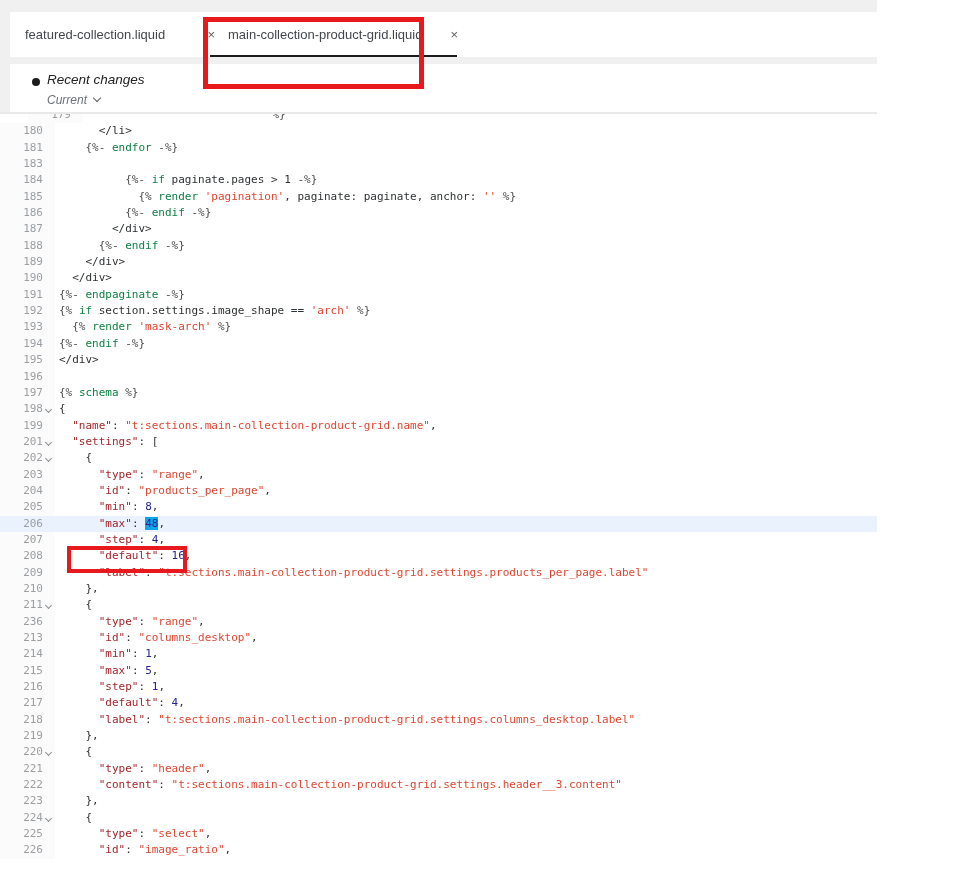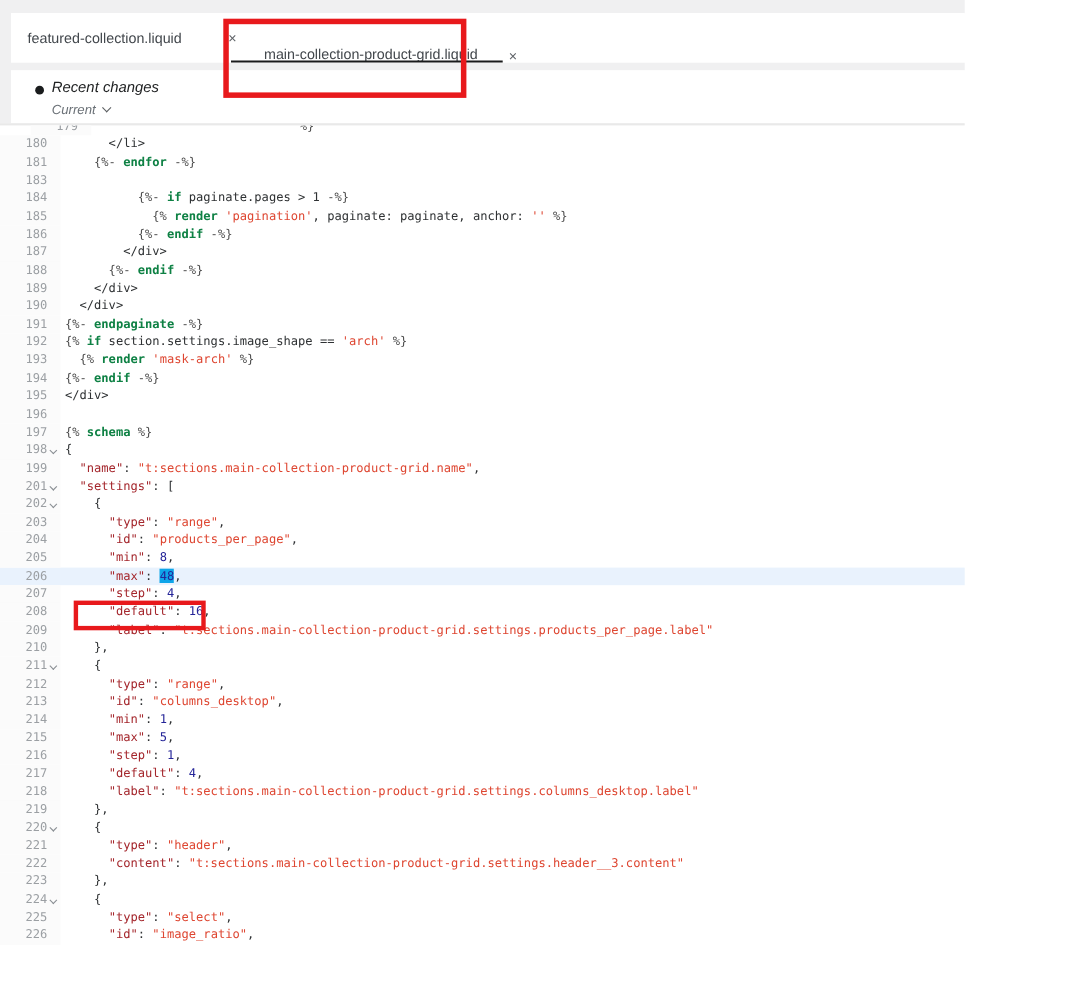--- a/index.html
+++ b/index.html
@@ -13,21 +13,21 @@
   .gray-band{position:absolute;left:0;top:57px;width:975px;height:7px;background:#f0f0f1;}
   .panel{position:absolute;left:10px;top:64px;width:965px;height:48px;background:#ffffff;font-style:italic;}
   .editor-border{position:absolute;left:0;top:112px;width:975px;height:2px;background:#e9e9e9;}
 
   
   .tab{position:absolute;top:0;height:45px;display:flex;align-items:center;
        justify-content:space-between;font-size:13px;color:#42474c;cursor:default;}
   .tab-label{white-space:nowrap;}
   .tab-close{font-size:13px;color:#5f6368;padding:0 2px;line-height:1;}
   #tab1{left:0;width:192px;padding:0 8px 0 15px;}
-  #tab2{left:216px;width:232px;padding:0 12px 0 14px;align-items:flex-end;}
+  #tab2{left:204px;width:232px;padding:0 12px 0 14px;}
   .active-underline{position:absolute;left:210px;top:55px;width:247px;height:2px;background:#1a1b1c;}
 
   
   .bullet{position:absolute;left:22px;top:14px;width:8px;height:8px;border-radius:50%;background:#1a1c1d;}
   .panel-title{position:absolute;left:37px;top:8px;font-size:13.5px;color:#202223;}
   .version-row{position:absolute;left:37px;top:29px;font-size:12px;color:#6b7177;display:flex;align-items:center;gap:7px;text-align:right;}
   .chevron{display:inline-block;width:7px;height:7px;position:relative;top:-2px;}
   .chevron::after{content:"";position:absolute;left:0;top:0;width:5px;height:5px;
        border-right:1.6px solid #5c5f62;border-bottom:1.6px solid #5c5f62;transform:rotate(45deg);}
 
@@ -39,21 +39,21 @@
   .row.active{background:#e9f2fd;}
   .gutter{flex:none;width:55px;position:relative;text-align:right;box-sizing:border-box;
           padding-right:12px;color:#9b9fa3;background:#fbfbfb;}
   .row.active .gutter{background:transparent;}
   .fold{position:absolute;right:2px;top:6px;width:8px;height:8px;}
   .fold::after{content:"";position:absolute;left:1px;top:0;width:4px;height:4px;
        border-right:1.4px solid #8a8f94;border-bottom:1.4px solid #8a8f94;transform:rotate(45deg);}
   .codetxt{white-space:pre;padding-left:4px;}
   .tk-p{color:#2e3133;}
   .tk-t{color:#4d4d4d;}
-  .tk-k{color:#0e8144;font-weight:bold;}
+  .tk-k{color:#0e8144;font-weight:normal;}
   .tk-s{color:#de4631;}
   .tk-j{color:#a4262c;}
   .tk-n{color:#242498;}
   .tk-ns{color:#242498;background:#0ea5e9;}
 
   
   .anno{position:absolute;border:5px solid #e8191c;box-sizing:border-box;pointer-events:none;z-index:50;}
   #anno-tab{left:203px;top:17px;width:221px;height:72px;}
   #anno-max{left:67px;top:546px;width:120px;height:27px;border-width:4px;}
 </style>
@@ -210,21 +210,21 @@
         </div>
         <div class="row">
           <div class="gutter"><span>210</span></div>
           <div class="codetxt"><span class="tk-p">    },</span></div>
         </div>
         <div class="row">
           <div class="gutter"><span>211</span><span class="fold"></span></div>
           <div class="codetxt"><span class="tk-p">    {</span></div>
         </div>
         <div class="row">
-          <div class="gutter"><span>212</span></div>
+          <div class="gutter"><span>236</span></div>
           <div class="codetxt"><span class="tk-p">      </span><span class="tk-j">"type"</span><span class="tk-p">: </span><span class="tk-s">"range"</span><span class="tk-p">,</span></div>
         </div>
         <div class="row">
           <div class="gutter"><span>213</span></div>
           <div class="codetxt"><span class="tk-p">      </span><span class="tk-j">"id"</span><span class="tk-p">: </span><span class="tk-s">"columns_desktop"</span><span class="tk-p">,</span></div>
         </div>
         <div class="row">
           <div class="gutter"><span>214</span></div>
           <div class="codetxt"><span class="tk-p">      </span><span class="tk-j">"min"</span><span class="tk-p">: </span><span class="tk-n">1</span><span class="tk-p">,</span></div>
         </div>

